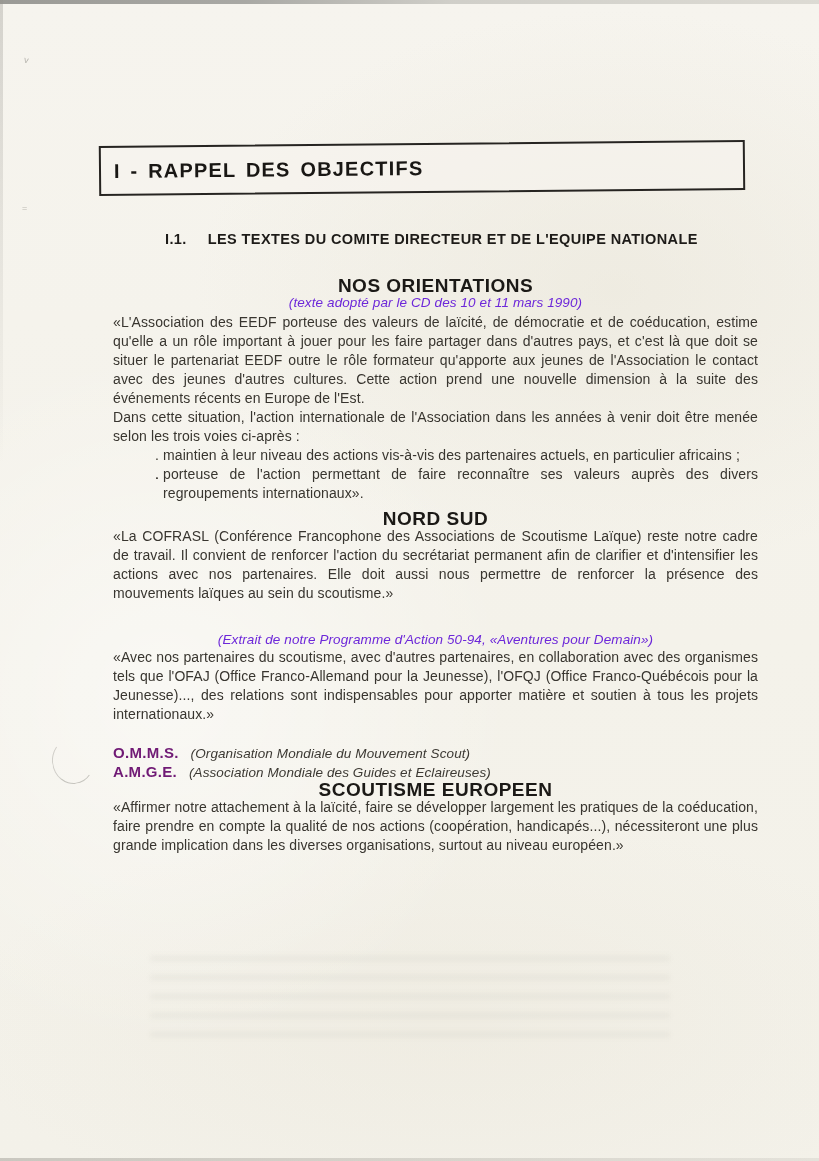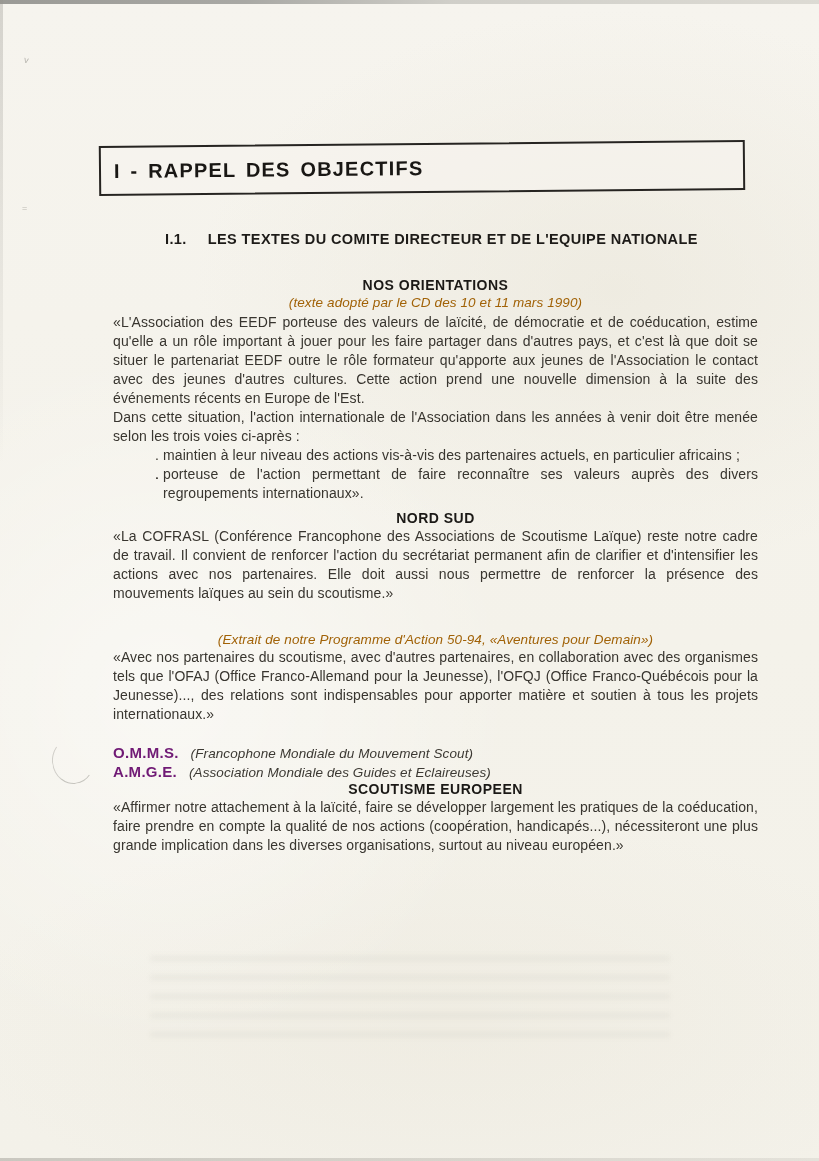--- a/index.html
+++ b/index.html
@@ -81,24 +81,24 @@
   }
 
   
   .content {
     position: absolute; left: 113px; top: 277px; width: 645px;
     color: #38352f;
     font-size: 14px; line-height: 19px; letter-spacing: .1px;
   }
   .center-heading {
     text-align: center; font-weight: 700; color: #1b1916;
-    font-size: 14px; line-height: 17px; letter-spacing: .5px;
+    font-size: 19px; line-height: 17px; letter-spacing: .5px;
   }
   .center-italic {
-    text-align: center; font-style: italic; color: #a16207;
+    text-align: center; font-style: italic; color: #6d28d9;
     font-size: 13.5px; line-height: 17px;
   }
   .para { text-align: justify; }
   .bullets { }
   .bullet { text-align: justify; padding-left: 50px; position: relative; }
   .bullet .dot { position: absolute; left: 42px; }
   .gap-2 { height: 2px; } .gap-7 { height: 7px; } .gap-28 { height: 28px; } .gap-20 { height: 20px; }
   .def-line { font-size: 13.5px; line-height: 17.5px; }
   .def-term { font-weight: 700; font-size: 15px; color: #701a75; letter-spacing: .3px; }
   .def-text { font-style: italic; color: #3c3933; padding-left: 8px; }
@@ -149,21 +149,21 @@
   <div class="center-heading">NORD SUD</div>
   <div class="para">«La COFRASL (Conférence Francophone des Associations de Scoutisme Laïque) reste notre cadre de travail. Il convient de renforcer l'action du secrétariat permanent afin de clarifier et d'intensifier les actions avec nos partenaires. Elle doit aussi nous permettre de renforcer la présence des mouvements laïques au sein du scoutisme.»</div>
 
   <div class="gap-28"></div>
   <div class="center-italic">(Extrait de notre Programme d'Action 50-94, «Aventures pour Demain»)</div>
   <div class="para">«Avec nos partenaires du scoutisme, avec d'autres partenaires, en collaboration avec des organismes tels que l'OFAJ (Office Franco-Allemand pour la Jeunesse), l'OFQJ (Office Franco-Québécois pour la Jeunesse)..., des relations sont indispensables pour apporter matière et soutien à tous les projets internationaux.»</div>
 
   <div class="gap-20"></div>
   <div class="def-line">
     <span class="def-term">O.M.M.S.</span>
-    <span class="def-text">(Francophone Mondiale du Mouvement Scout)</span>
+    <span class="def-text">(Organisation Mondiale du Mouvement Scout)</span>
   </div>
   <div class="def-line">
     <span class="def-term">A.M.G.E.</span>
     <span class="def-text">(Association Mondiale des Guides et Eclaireuses)</span>
   </div>
 
   <div class="center-heading">SCOUTISME EUROPEEN</div>
   <div class="para">«Affirmer notre attachement à la laïcité, faire se développer largement les pratiques de la coéducation, faire prendre en compte la qualité de nos actions (coopération, handicapés...), nécessiteront une plus grande implication dans les diverses organisations, surtout au niveau européen.»</div>
 
 </div>

